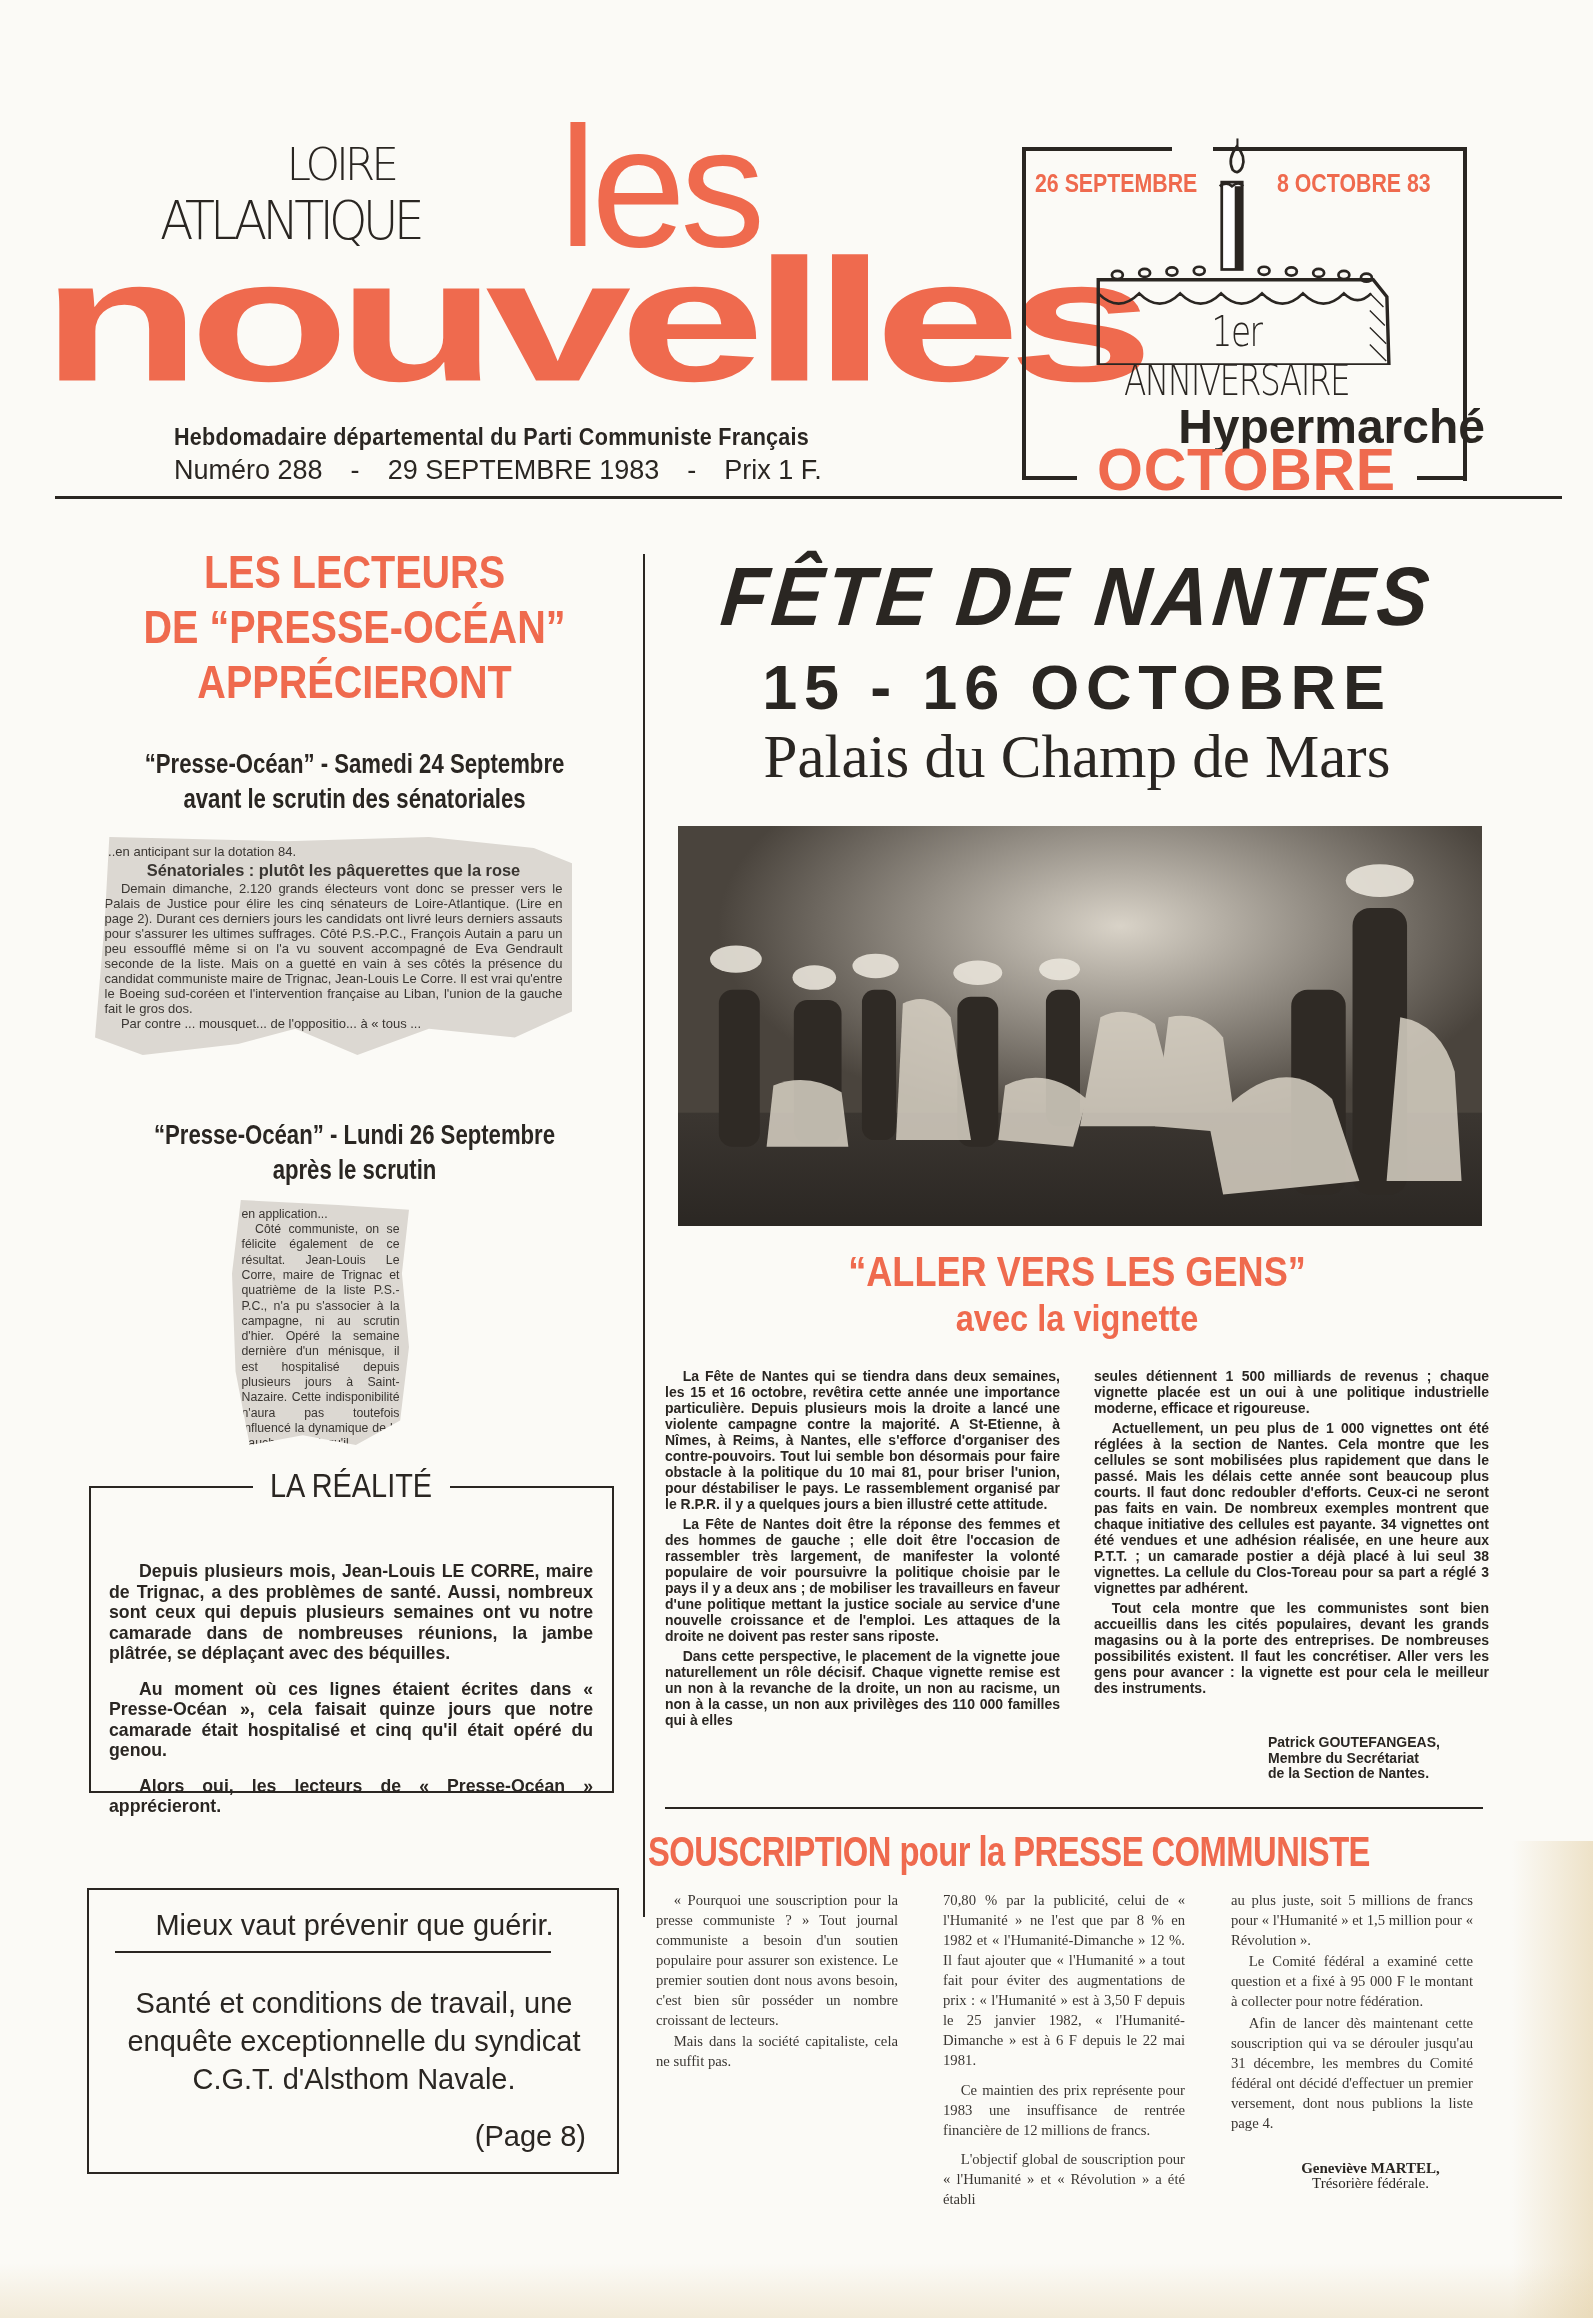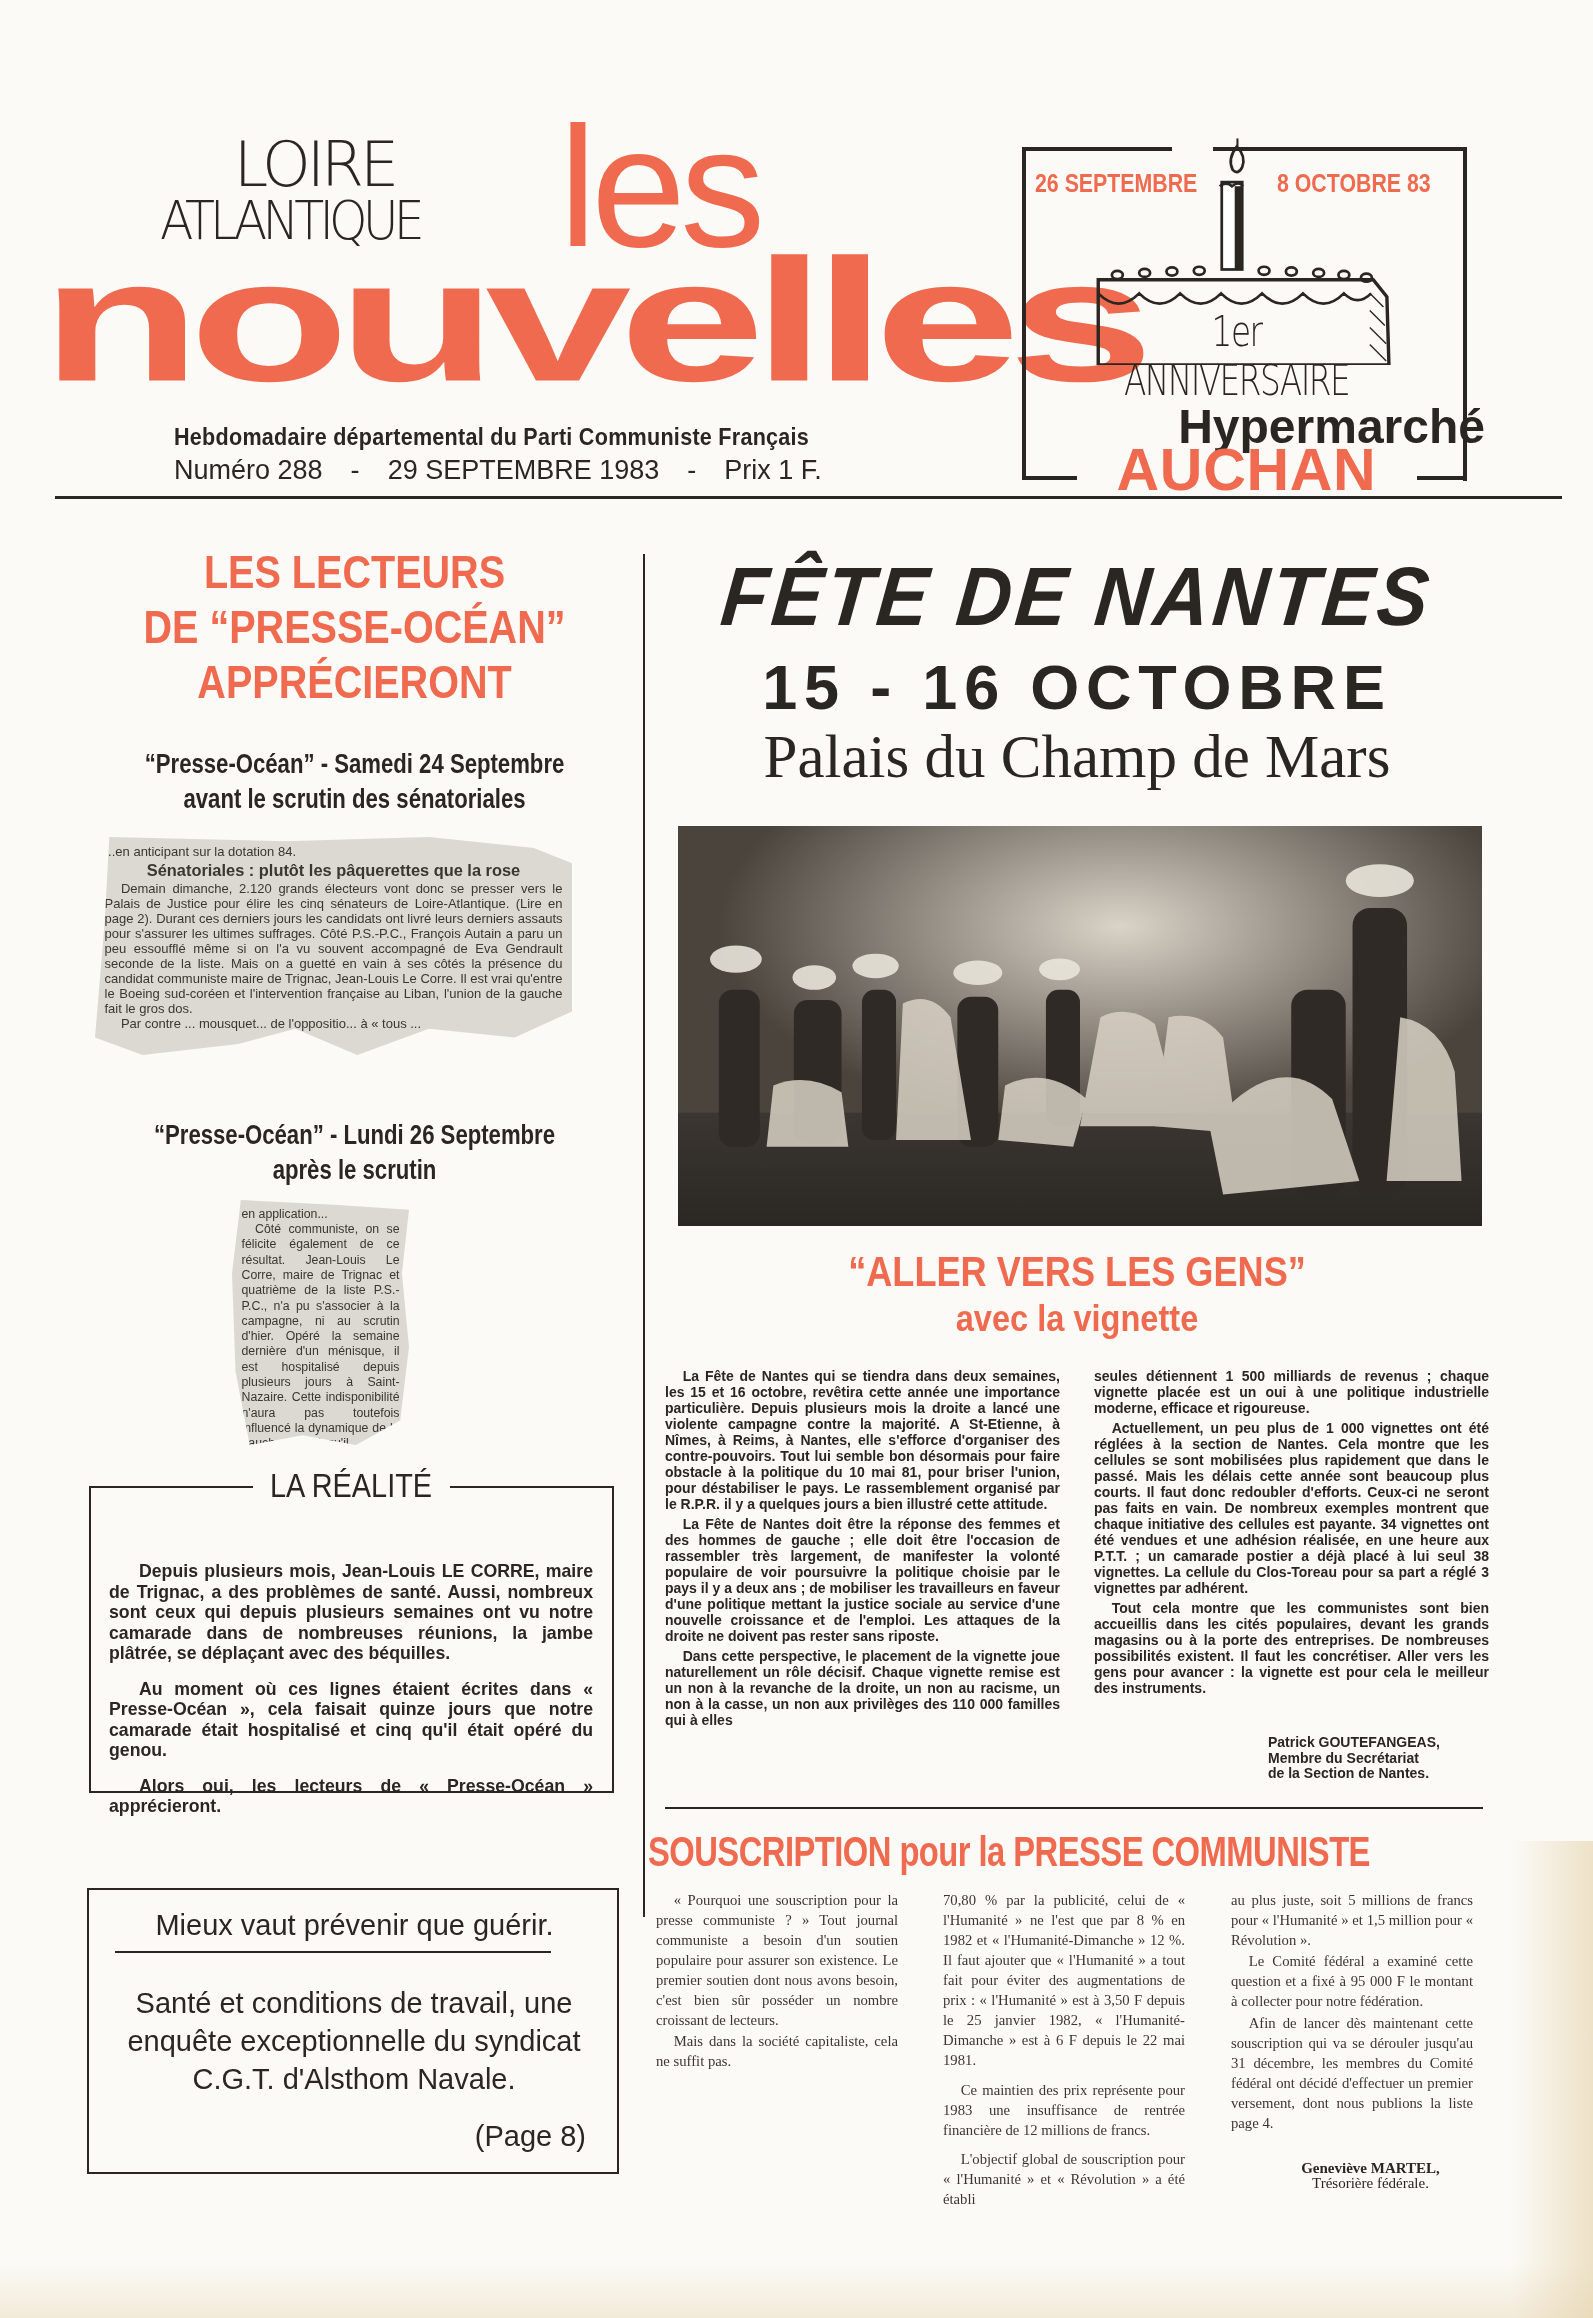--- a/index.html
+++ b/index.html
@@ -1,21 +1,21 @@
 <!DOCTYPE html>
 <html style="font-size:11px"><head>
 <meta charset="utf-8">
 <style>
   * { box-sizing: border-box; margin: 0; padding: 0; }
   html, body { width: 1594px; height: 2319px; background: #fbfaf6; }
   body { position: relative; font-family: "Liberation Sans", sans-serif; color: #2a2622; overflow: hidden; }
   .abs { position: absolute; }
 
   
-  #loire { left: 211px; top: 133px; width: 184px; font-family: "DejaVu Sans", sans-serif; font-weight: 200; font-size: 62px; letter-spacing: -4.1px; line-height: 63px; text-align: right; color: #2a2622; }
+  #loire { left: 211px; top: 133px; width: 184px; font-family: "DejaVu Sans", sans-serif; font-weight: 200; font-size: 44px; letter-spacing: -4.1px; line-height: 63px; text-align: right; color: #2a2622; }
   #atlantique { left: 160px; top: 191px; width: 239px; font-family: "DejaVu Sans", sans-serif; font-weight: 200; font-size: 49px; letter-spacing: -4.8px; line-height: 60px; text-align: right; color: #2a2622; transform: scaleY(1.1); }
   #les { left: 327px; top: 119px; width: 477px; font-family: "Liberation Sans", sans-serif; font-weight: 400; font-size: 170px; line-height: 136px; color: #ef6a4e; letter-spacing: -5.5px; transform: scaleX(1.0); transform-origin: left; padding-left: 232px; }
   #nouvelles { left: 41px; top: 259px; width: 954px; height: 143px; }
   #nouvelles span { font-family: "Liberation Sans", sans-serif; font-weight: 900; font-size: 205px; line-height: 143px; color: #ef6a4e; letter-spacing: -9.5px; display: inline-block; transform: scaleX(1.28) scaleY(0.85); transform-origin: left top; }
   #subtitle { left: 174px; top: 423px; width: 729px; font-weight: bold; font-size: 24.5px; letter-spacing: 0.3px; transform: scaleX(0.88); transform-origin: left; white-space: nowrap; }
   #issue { left: 174px; top: 455px; width: 729px; font-size: 27px; white-space: nowrap; }
   #issue span { margin-right: 20.5px; margin-top: 17px; }
   #header-rule { left: 55px; top: 496px; width: 1507px; height: 3.4px; background: #2a2622; }
 
   
@@ -128,21 +128,21 @@
         <ellipse cx="255" cy="202" rx="8" ry="6"></ellipse>
         <ellipse cx="295" cy="203" rx="8" ry="6"></ellipse>
       <ellipse cx="335" cy="205" rx="8" ry="6"></ellipse>
         <ellipse cx="372" cy="208" rx="8" ry="6"></ellipse>
         <ellipse cx="405" cy="212" rx="8" ry="6"></ellipse>
     </g>
     <path d="M410 235 l20 20 M410 260 l22 22 M410 285 l24 24 M410 310 l24 24" stroke="#2a2622" stroke-width="2"></path>
   </svg>
   <div class="abs" id="ad-anniv">1er ANNIVERSAIRE</div>
   <div class="abs" id="ad-hyper">Hypermarché</div>
-  <div class="abs" id="ad-auchan">AUCHAN</div>
+  <div class="abs" id="ad-auchan">OCTOBRE</div>
 </div>
 
 <div class="abs" id="col-divider"></div>
 
 <div class="abs" id="lecteurs-title">
   <div>LES LECTEURS</div>
   <div>DE “PRESSE-OCÉAN”</div>
   <div>APPRÉCIERONT</div>
 </div>
 <div class="abs" id="po1">

